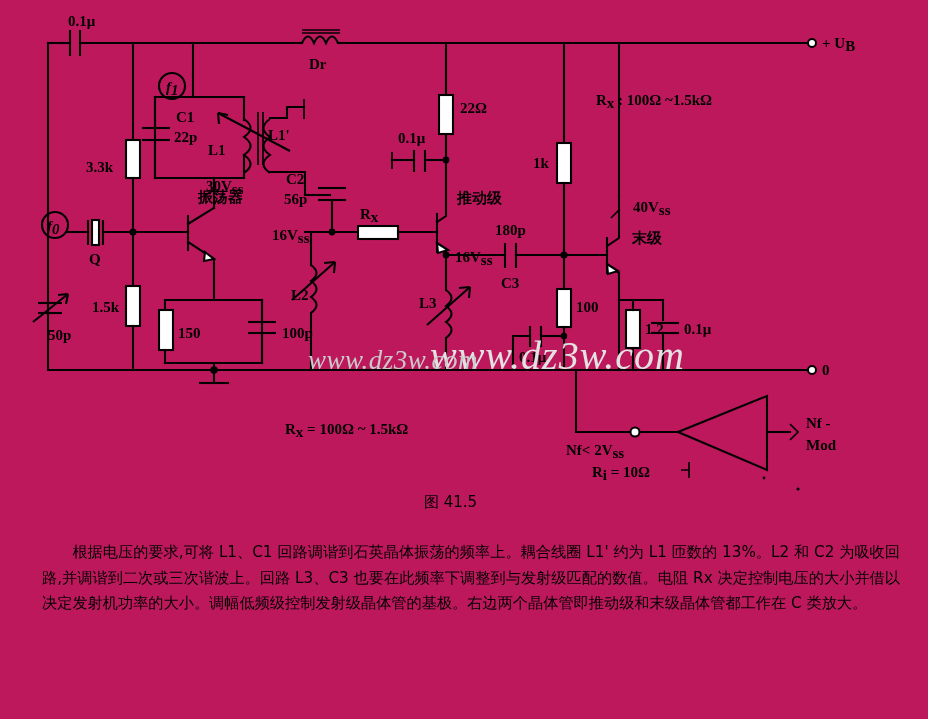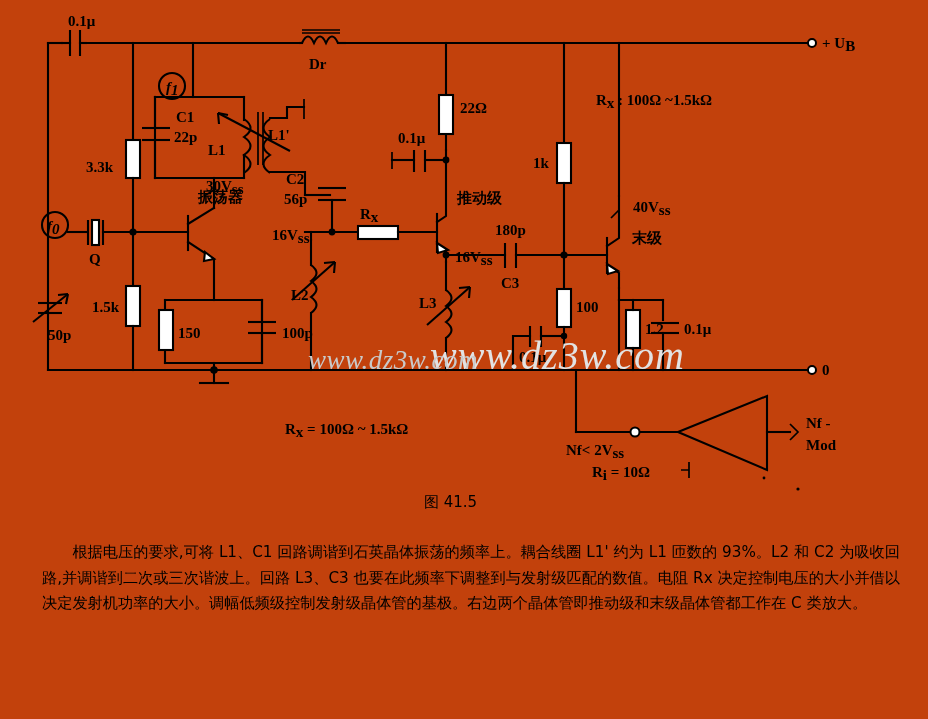--- a/index.html
+++ b/index.html
@@ -12,21 +12,21 @@
     height: 719px;
     font-family: "Liberation Serif", serif;
     color: #000;
     position: relative;
     overflow: hidden;
   }
   #page {
     position: relative;
     width: 928px;
     height: 719px;
-    background: #c2410c;
+    background: #be185d;
   }
   #schematic-wrap {
     position: absolute;
     left: 0;
     top: 0;
     width: 928px;
     height: 540px;
   }
   svg#schematic {
     display: block;
@@ -416,16 +416,16 @@
 
     <circle cx="798" cy="489" r="1.6" fill="#000"></circle>
     <circle cx="764" cy="478" r="1.4" fill="#000"></circle>
   </svg>
   </div>
 
   <div class="watermark2">www.dz3w.com</div>
   <div class="watermark">www.dz3w.com</div>
 
   <div id="body-text">
-    <p>根据电压的要求,可将 L1、C1 回路调谐到石英晶体振荡的频率上。耦合线圈 L1' 约为 L1 匝数的 93%。L2 和 C2 为吸收回路,并调谐到二次或三次谐波上。回路 L3、C3 也要在此频率下调整到与发射级匹配的数值。电阻 Rx 决定控制电压的大小并借以决定发射机功率的大小。调幅低频级控制发射级晶体管的基极。右边两个晶体管即推动级和末级晶体管都工作在 C 类放大。</p>
+    <p>根据电压的要求,可将 L1、C1 回路调谐到石英晶体振荡的频率上。耦合线圈 L1' 约为 L1 匝数的 13%。L2 和 C2 为吸收回路,并调谐到二次或三次谐波上。回路 L3、C3 也要在此频率下调整到与发射级匹配的数值。电阻 Rx 决定控制电压的大小并借以决定发射机功率的大小。调幅低频级控制发射级晶体管的基极。右边两个晶体管即推动级和末级晶体管都工作在 C 类放大。</p>
   </div>
 
 </div>
 
 </body></html>

